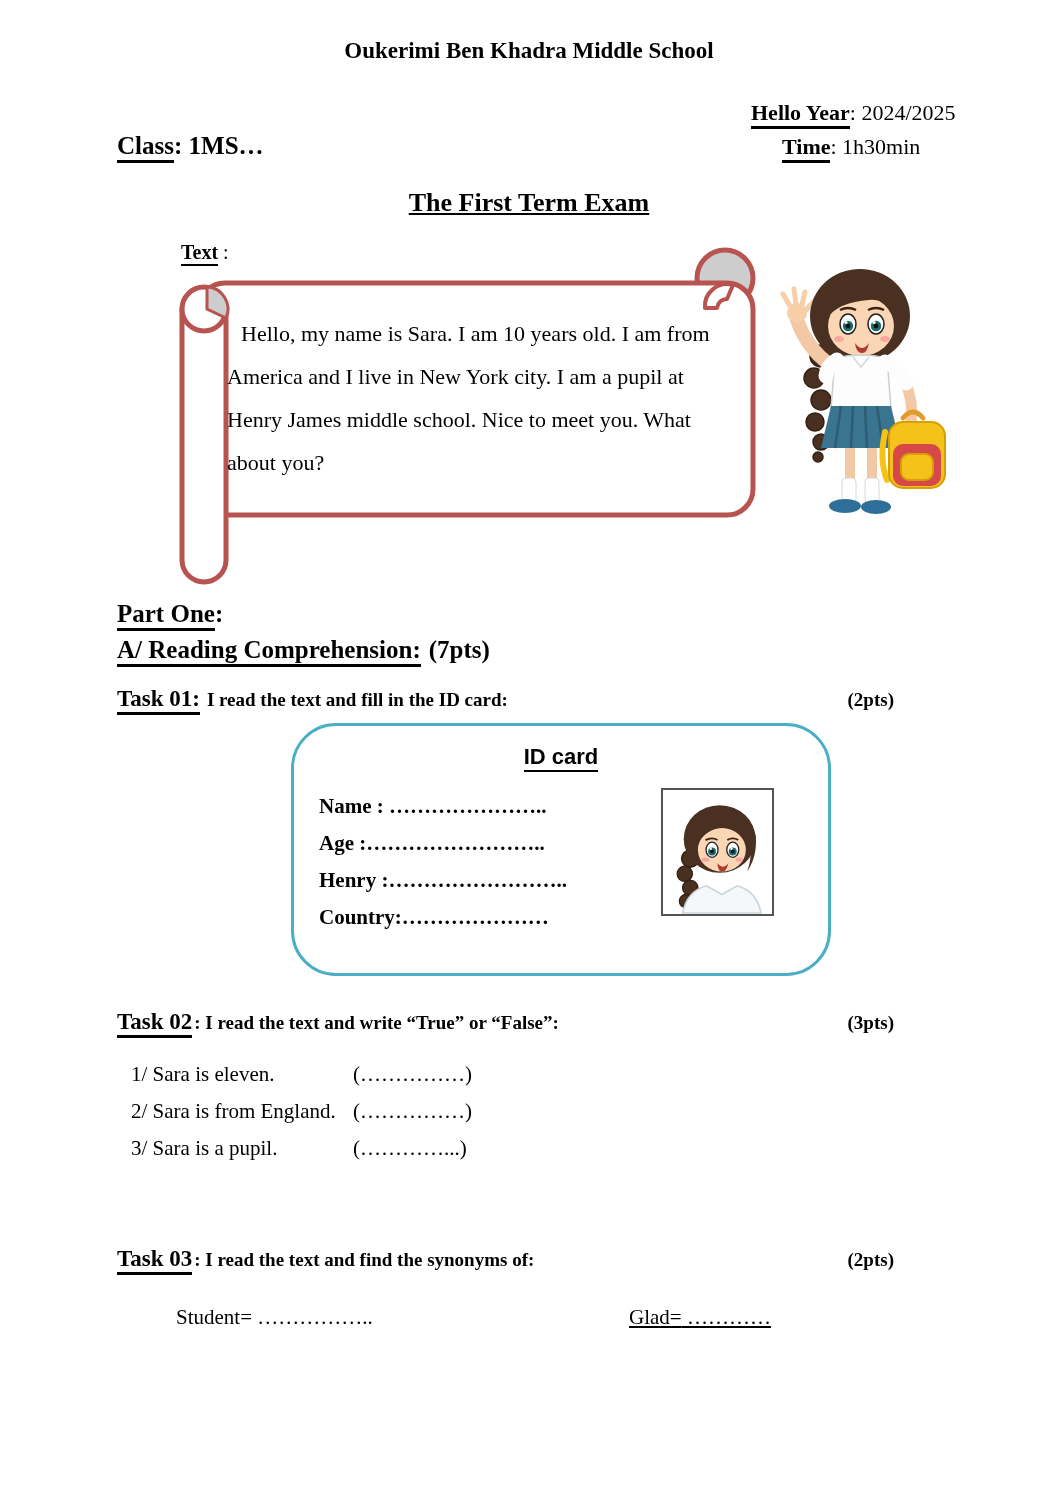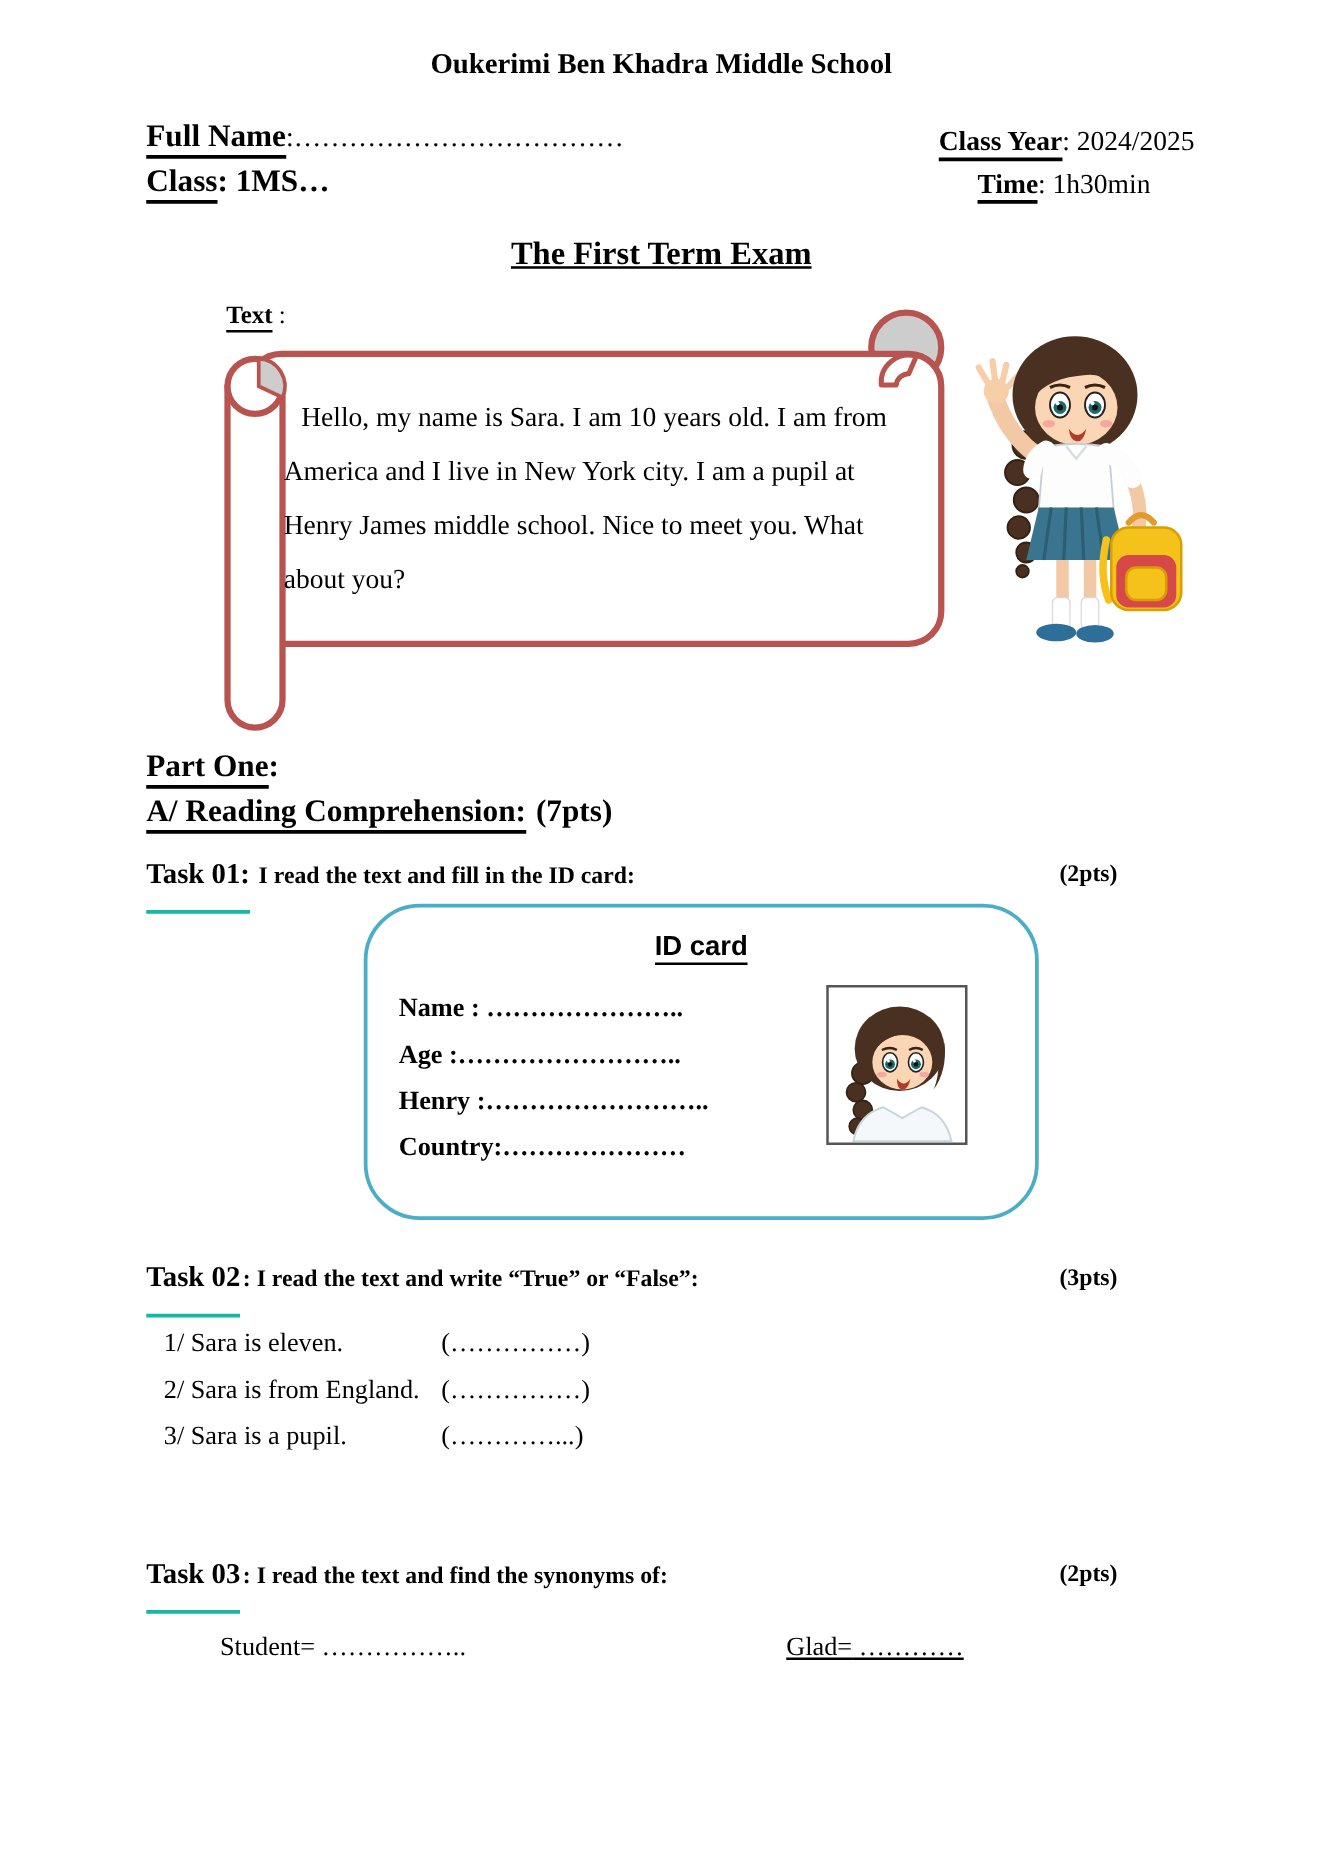--- a/index.html
+++ b/index.html
@@ -42,21 +42,21 @@
   .girl-wrap{position:absolute;left:703px;top:256px;width:200px;height:260px;}
 
   .part-one{position:absolute;left:63px;top:597px;font-size:25px;font-weight:bold;line-height:34px;}
   .part-one .row{margin-bottom:2px;}
   .pts-gap{margin-left:8px;}
 
   .task{position:absolute;left:63px;right:110px;height:34px;}
   .task-01{top:686px;}
   .task-02{top:1009px;}
   .task-03{top:1246px;}
-  .tlabel{font-size:23px;font-weight:bold;border-bottom:3px solid #14b8a6;padding-bottom:17px;}
+  .tlabel{font-size:23px;font-weight:bold;border-bottom:3px solid #000000;padding-bottom:1px;}
   .tinstr{font-size:19px;font-weight:bold;margin-left:7px;}
   .tpts{position:absolute;right:0;top:3px;font-size:19px;font-weight:bold;}
 
   .idcard{
     position:absolute;left:237px;top:723px;width:540px;height:253px;
     border:3px solid var(--card-border);border-radius:45px;background:#fff;
   }
   .idcard-title{
     position:absolute;top:18px;left:0;width:100%;text-align:center;
     font-family:"Liberation Sans", sans-serif;font-size:22px;font-weight:bold;
@@ -75,26 +75,23 @@
   .syn-student{position:absolute;left:122px;top:1305px;font-size:21px;}
   .syn-glad{position:absolute;left:575px;top:1305px;font-size:21px;text-decoration:underline;}
 </style>
 </head>
 <body>
 
 <div class="page">
 
   <div class="school-name">Oukerimi Ben Khadra Middle School</div>
 
-  <div class="line-fullname">
-    <span class="lbl u">Full Name</span><span class="val">:………………………………</span>
-  </div>
 
   <div class="line-schoolyear">
-    <span class="lbl u">Class Year</span><span>: 2024/2025</span>
+    <span class="lbl u">Hello Year</span><span>: 2024/2025</span>
   </div>
 
   <div class="line-class">
     <span class="u">Class</span><span>: 1MS…</span>
   </div>
 
   <div class="line-time">
     <span class="lbl u">Time</span><span>: 1h30min</span>
   </div>
 

